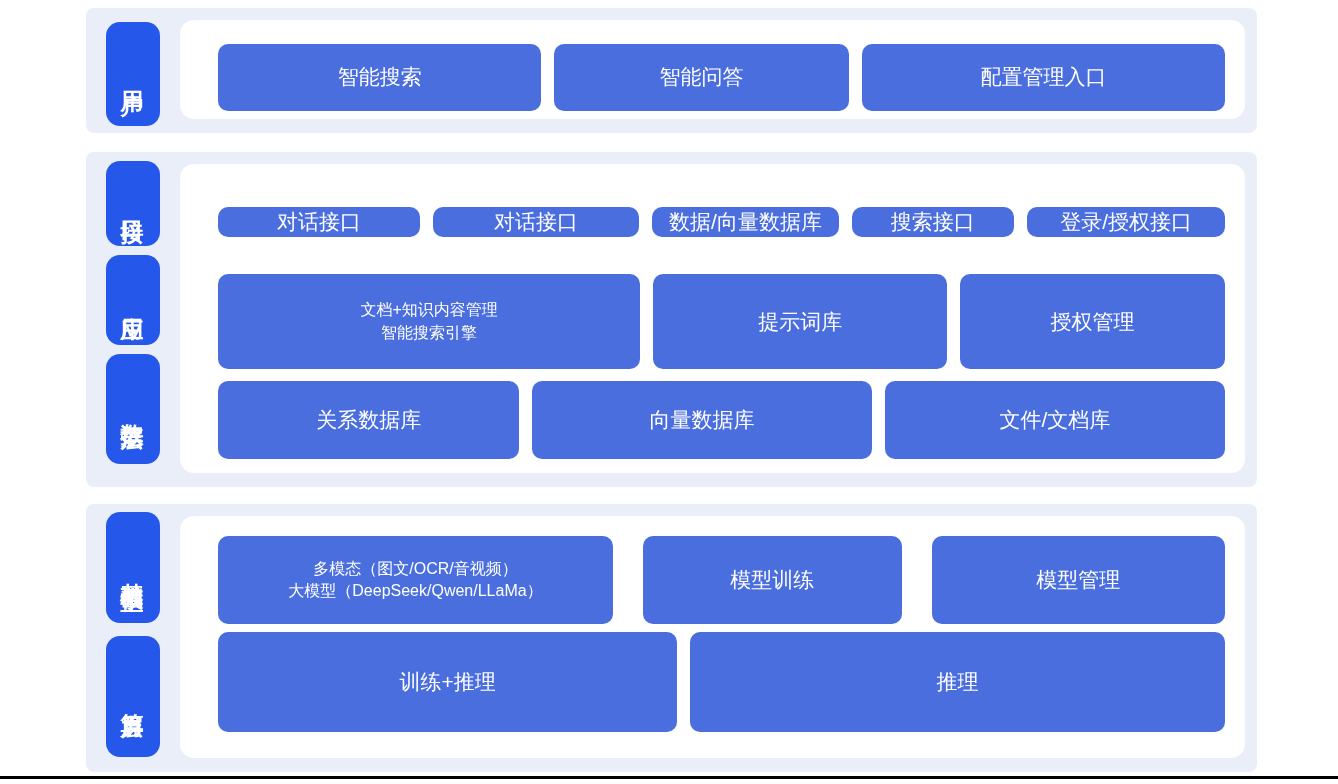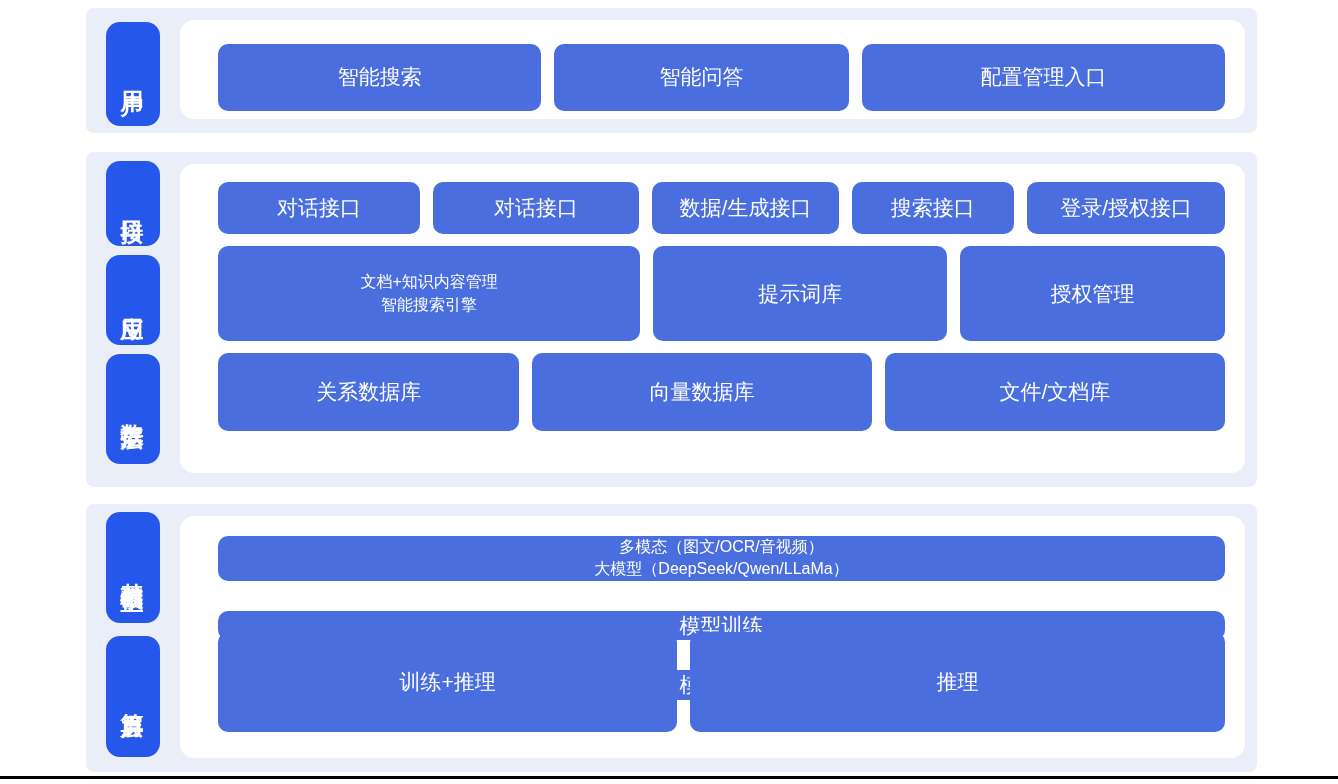--- a/index.html
+++ b/index.html
@@ -23,26 +23,26 @@
   .pill-h110{height:110px;}
   .pill-h111{height:111px;}
   .pill-h121{height:121px;}
   .panel{flex:1;background:#ffffff;border-radius:14px;margin:12px 12px 14px 20px;
          display:flex;flex-direction:column;padding:15px 20px 0 38px;}
   .band-1 .panel{justify-content:center;}
   .band-2 .panel{padding-top:18px;gap:12px;}
   .band-3 .panel{padding-top:20px;gap:8px;}
   .row{display:flex;gap:13px;}
   .row-h67{height:67px;}
-  .row-h72{height:52px;}
+  .row-h72{height:80px;align-items:center;}
   .row-h95{height:95px;}
   .row-h78{height:78px;}
   .row-h88{height:88px;}
   .row-h109{height:100px;}
-  .gap30{gap:30px;flex-direction:column;}
+  .gap30{gap:30px;}
   .btn{background:#4a6ede;border-radius:10px;color:#ffffff;display:flex;flex-direction:column;
        align-items:center;justify-content:center;text-align:center;font-size:21px;line-height:1.4;}
   .btn .two-line{font-size:16px;}
   .footer-line{position:absolute;left:0;top:776px;width:1338px;height:3px;background:#000000;}
 </style>
 </head>
 <body>
 
 <div class="page">
 
@@ -73,21 +73,21 @@
     </div>
     <div class="panel">
       <div class="row row-h72">
         <div class="btn" style="flex:206">
           <span>对话接口</span>
         </div>
         <div class="btn" style="flex:211">
           <span>对话接口</span>
         </div>
         <div class="btn" style="flex:190">
-          <span>数据/生成接口</span>
+          <span>数据/向量数据库</span>
         </div>
         <div class="btn" style="flex:166">
           <span>搜索接口</span>
         </div>
         <div class="btn" style="flex:202">
           <span>登录/授权接口</span>
         </div>
       </div>
       <div class="row row-h95">
         <div class="btn" style="flex:303">

